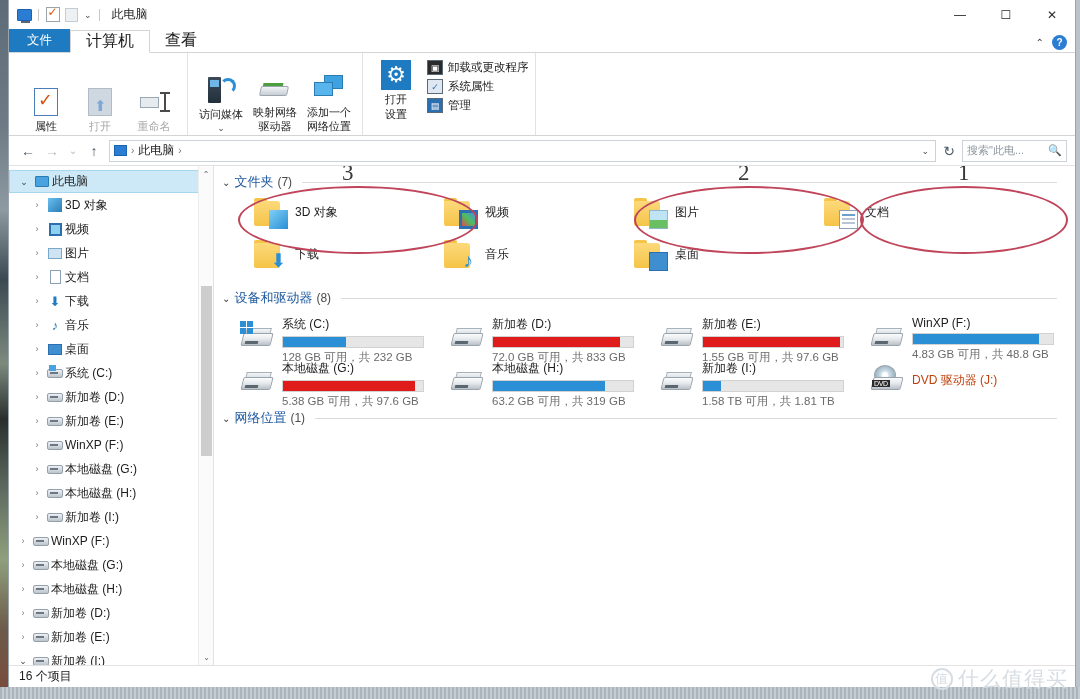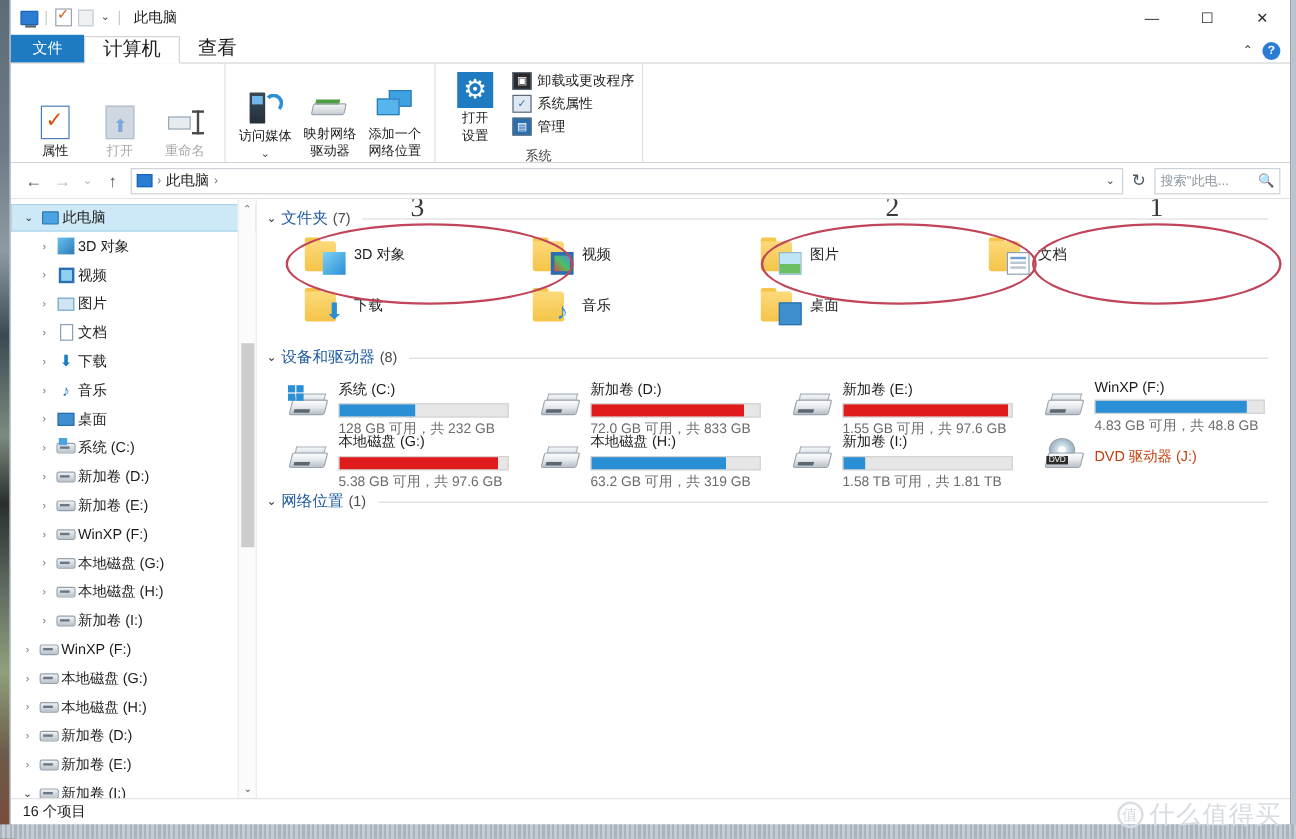--- a/index.html
+++ b/index.html
@@ -397,21 +397,20 @@
             <div class="smallbtn">
               <span class="sq b">✓</span>
               <span>系统属性</span>
             </div>
             <div class="smallbtn">
               <span class="sq c">▤</span>
               <span>管理</span>
             </div>
           </div>
         </div>
-        <div class="rgroup-label">系统</div>
       </div>
     </div>
 
     <div class="addrbar">
       <div class="nav-btn">←</div>
       <div class="nav-btn dim">→</div>
       <div class="nav-btn small dim">⌄</div>
       <div class="nav-btn">↑</div>
       <div class="addrfield">
         <span class="addr-mon"></span>

